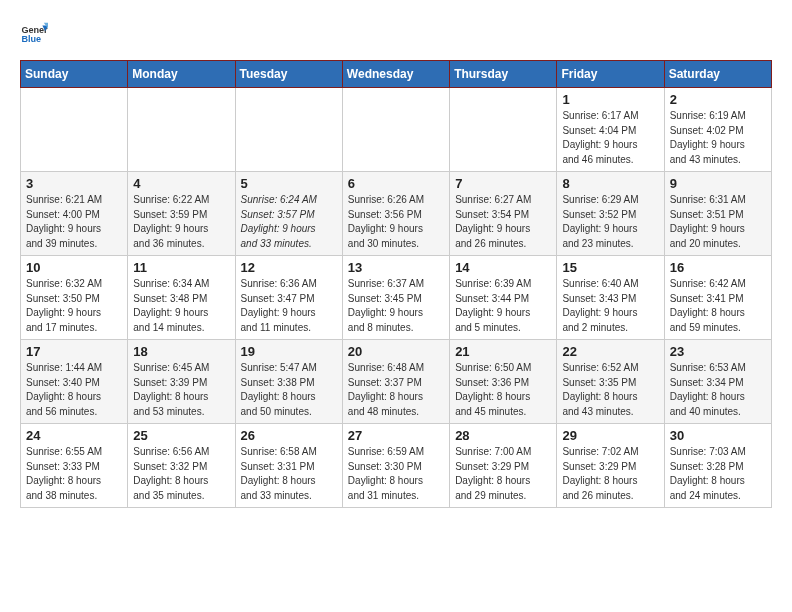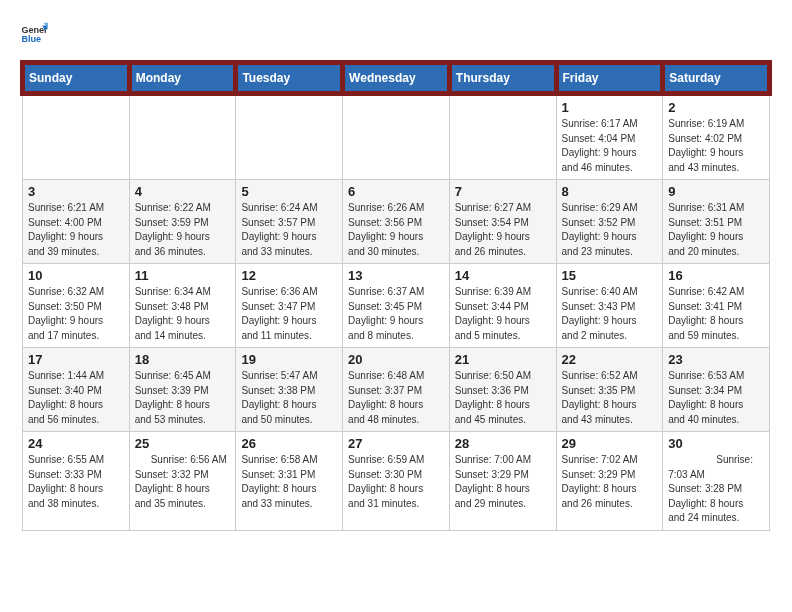--- a/index.html
+++ b/index.html
@@ -49,21 +49,21 @@
       border-collapse: collapse;
       font-size: 11px;
     }
     .calendar-table th {
       background-color: #2e6db4;
       color: white;
       padding: 6px 4px;
       text-align: left;
       font-size: 12px;
       font-weight: bold;
-      border: 5px solid #7f1d1d;
+      border: 1px solid #7f1d1d;
     }
     .calendar-table td {
       border: 1px solid #ccc;
       padding: 4px 5px;
       vertical-align: top;
       background: #fff;
       width: calc(100% / 7);
       min-height: 80px;
       height: 80px;
     }
@@ -138,21 +138,21 @@
         </tr>
         <tr>
           <td><span class="day-number">3</span><span class="day-detail" style="white-space: pre-line;">Sunrise: 6:21 AM
 Sunset: 4:00 PM
 Daylight: 9 hours
 and 39 minutes.</span></td>
           <td><span class="day-number">4</span><span class="day-detail" style="white-space: pre-line;">Sunrise: 6:22 AM
 Sunset: 3:59 PM
 Daylight: 9 hours
 and 36 minutes.</span></td>
-          <td><span class="day-number">5</span><span class="day-detail" style="white-space: pre-line;">Sunrise: 6:24 AM
+          <td><span class="day-number">5</span><span class="day-detail" style="white-space: pre-line; font-style: italic;">Sunrise: 6:24 AM
 Sunset: 3:57 PM
 Daylight: 9 hours
 and 33 minutes.</span></td>
           <td><span class="day-number">6</span><span class="day-detail" style="white-space: pre-line;">Sunrise: 6:26 AM
 Sunset: 3:56 PM
 Daylight: 9 hours
 and 30 minutes.</span></td>
           <td><span class="day-number">7</span><span class="day-detail" style="white-space: pre-line;">Sunrise: 6:27 AM
 Sunset: 3:54 PM
 Daylight: 9 hours
@@ -224,40 +224,40 @@
           <td><span class="day-number">23</span><span class="day-detail" style="white-space: pre-line;">Sunrise: 6:53 AM
 Sunset: 3:34 PM
 Daylight: 8 hours
 and 40 minutes.</span></td>
         </tr>
         <tr>
           <td><span class="day-number">24</span><span class="day-detail" style="white-space: pre-line;">Sunrise: 6:55 AM
 Sunset: 3:33 PM
 Daylight: 8 hours
 and 38 minutes.</span></td>
-          <td><span class="day-number">25</span><span class="day-detail" style="white-space: pre-line; margin-left: 16px;">Sunrise: 6:56 AM
+          <td><span class="day-number">25</span><span class="day-detail" style="white-space: pre-line;">Sunrise: 6:56 AM
 Sunset: 3:32 PM
 Daylight: 8 hours
 and 35 minutes.</span></td>
           <td><span class="day-number">26</span><span class="day-detail" style="white-space: pre-line;">Sunrise: 6:58 AM
 Sunset: 3:31 PM
 Daylight: 8 hours
 and 33 minutes.</span></td>
           <td><span class="day-number">27</span><span class="day-detail" style="white-space: pre-line;">Sunrise: 6:59 AM
 Sunset: 3:30 PM
 Daylight: 8 hours
 and 31 minutes.</span></td>
           <td><span class="day-number">28</span><span class="day-detail" style="white-space: pre-line;">Sunrise: 7:00 AM
 Sunset: 3:29 PM
 Daylight: 8 hours
 and 29 minutes.</span></td>
           <td><span class="day-number">29</span><span class="day-detail" style="white-space: pre-line;">Sunrise: 7:02 AM
 Sunset: 3:29 PM
 Daylight: 8 hours
 and 26 minutes.</span></td>
-          <td><span class="day-number">30</span><span class="day-detail" style="white-space: pre-line; margin-left: 48px;">Sunrise: 7:03 AM
+          <td><span class="day-number">30</span><span class="day-detail" style="white-space: pre-line;">Sunrise: 7:03 AM
 Sunset: 3:28 PM
 Daylight: 8 hours
 and 24 minutes.</span></td>
         </tr>
       </tbody>
   </table>
 </div>
 
 </body></html>

